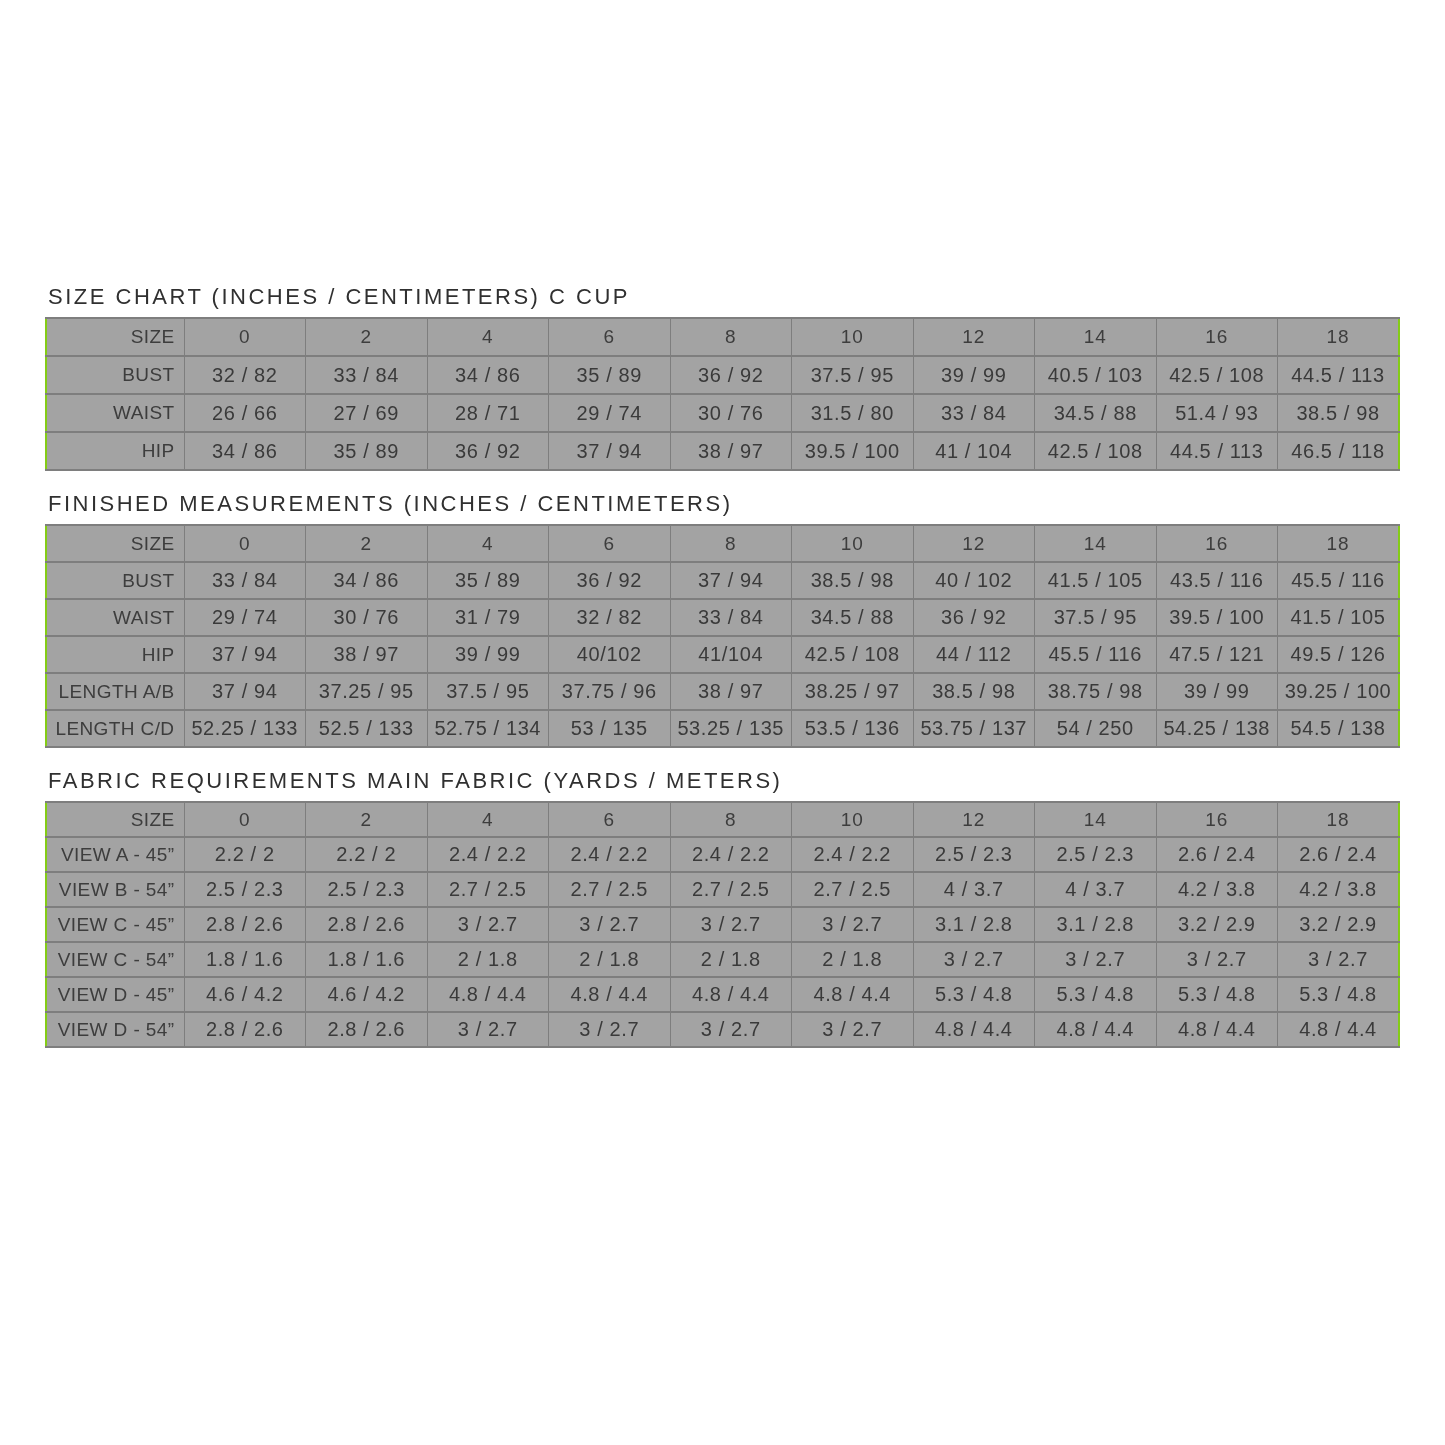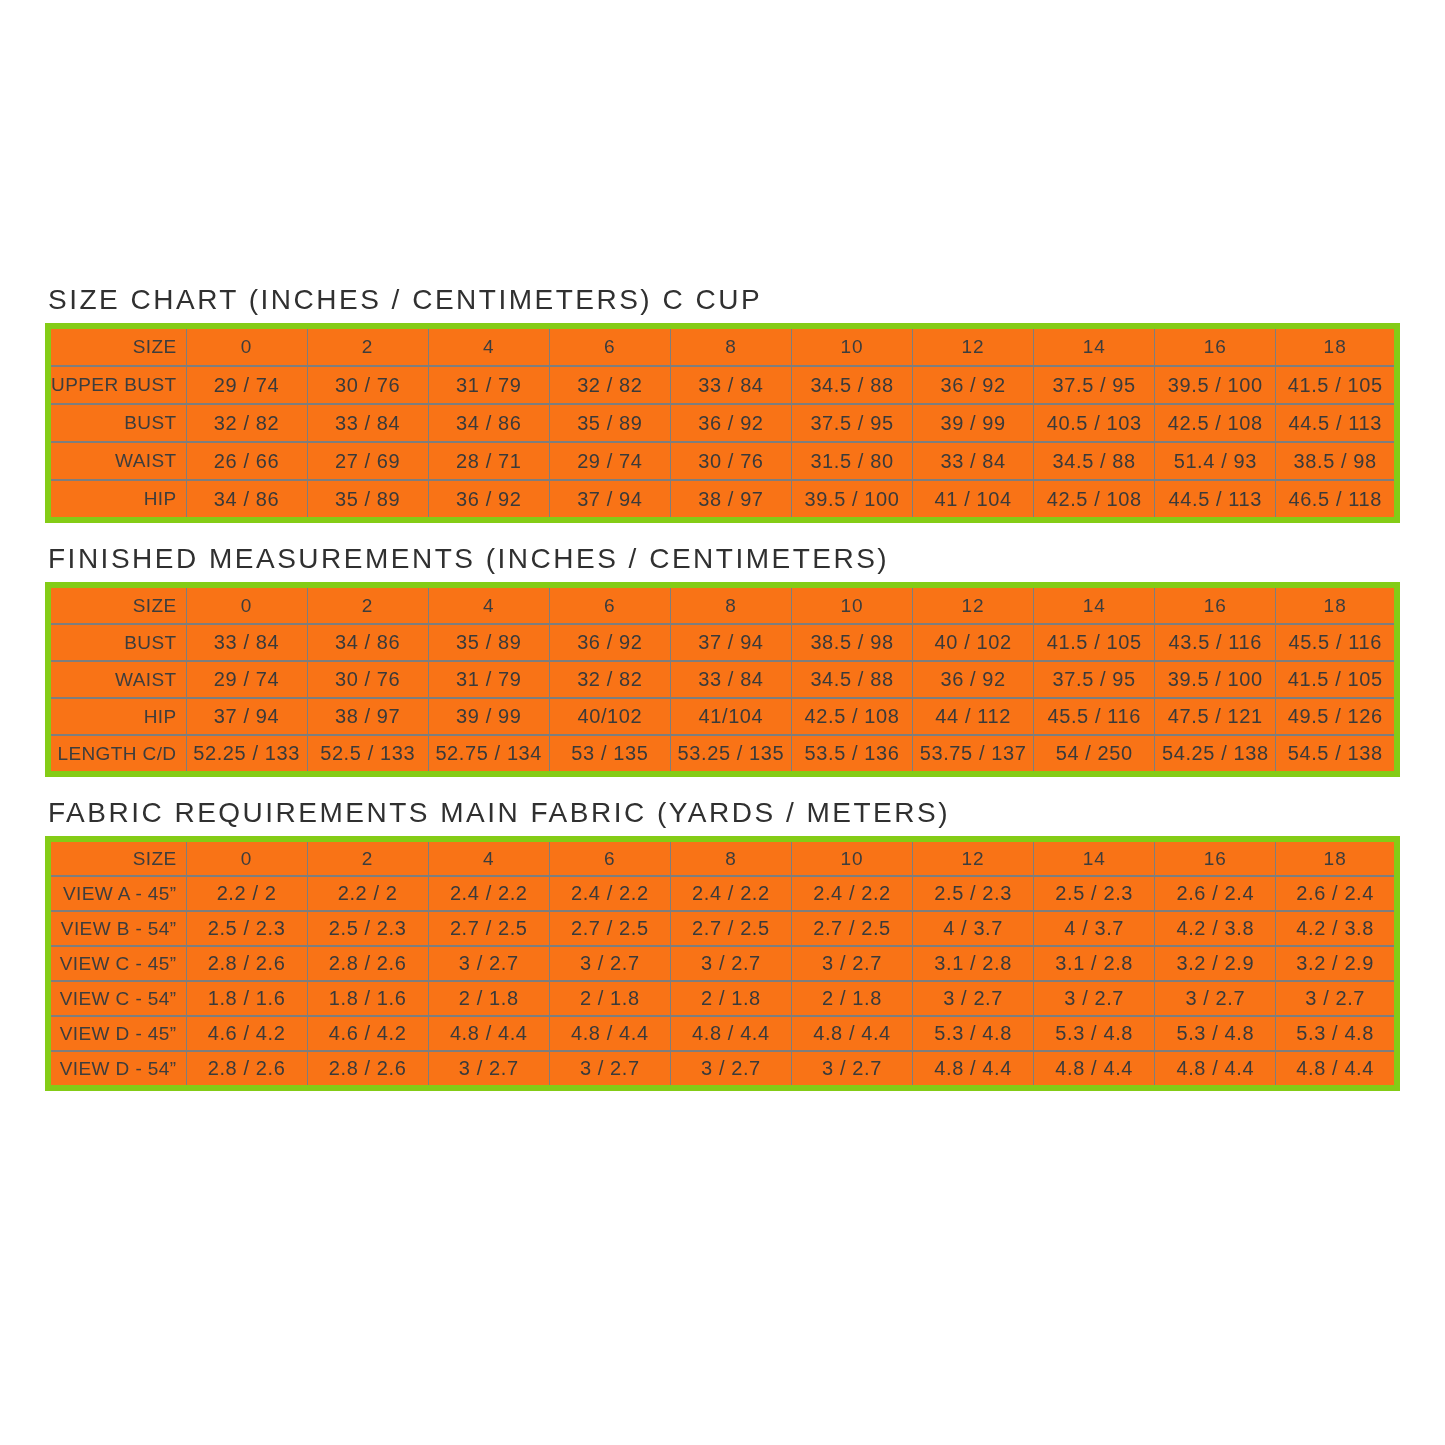--- a/index.html
+++ b/index.html
@@ -14,33 +14,33 @@
     background: #ffffff;
     padding: 284px 45px 0 45px;
     font-family: "Liberation Sans", sans-serif;
     color: #3d3d3d;
     overflow: hidden;
   }
   .section {
     margin-bottom: 20px;
   }
   .section-title {
-    font-size: 28px;
+    font-size: 22px;
     font-weight: 400;
     letter-spacing: 2.5px;
     color: #303030;
     margin: 0 0 7px 3px;
     white-space: nowrap;
   }
   table {
     border-collapse: collapse;
     width: 100%;
     table-layout: fixed;
-    border: 6px solid #84cc16;
-    background: #f97316;
+    border: 2px solid #84cc16;
+    background: #a3a3a3;
   }
   th, td {
     border: 1px solid #7e7e7e;
     border-top-width: 2px;
     border-bottom-width: 2px;
     font-weight: 400;
     padding: 0;
     white-space: nowrap;
     overflow: hidden;
   }
@@ -90,33 +90,20 @@
             <th class="header-cell">8</th>
             <th class="header-cell">10</th>
             <th class="header-cell">12</th>
             <th class="header-cell">14</th>
             <th class="header-cell">16</th>
             <th class="header-cell">18</th>
           </tr>
         </thead>
         <tbody>
           <tr>
-            <th class="row-label">UPPER BUST</th>
-            <td class="data-cell">29 / 74</td>
-            <td class="data-cell">30 / 76</td>
-            <td class="data-cell">31 / 79</td>
-            <td class="data-cell">32 / 82</td>
-            <td class="data-cell">33 / 84</td>
-            <td class="data-cell">34.5 / 88</td>
-            <td class="data-cell">36 / 92</td>
-            <td class="data-cell">37.5 / 95</td>
-            <td class="data-cell">39.5 / 100</td>
-            <td class="data-cell">41.5 / 105</td>
-          </tr>
-          <tr>
             <th class="row-label">BUST</th>
             <td class="data-cell">32 / 82</td>
             <td class="data-cell">33 / 84</td>
             <td class="data-cell">34 / 86</td>
             <td class="data-cell">35 / 89</td>
             <td class="data-cell">36 / 92</td>
             <td class="data-cell">37.5 / 95</td>
             <td class="data-cell">39 / 99</td>
             <td class="data-cell">40.5 / 103</td>
             <td class="data-cell">42.5 / 108</td>
@@ -208,20 +195,33 @@
             <td class="data-cell">39 / 99</td>
             <td class="data-cell">40/102</td>
             <td class="data-cell">41/104</td>
             <td class="data-cell">42.5 / 108</td>
             <td class="data-cell">44 / 112</td>
             <td class="data-cell">45.5 / 116</td>
             <td class="data-cell">47.5 / 121</td>
             <td class="data-cell">49.5 / 126</td>
           </tr>
           <tr>
+            <th class="row-label">LENGTH A/B</th>
+            <td class="data-cell">37 / 94</td>
+            <td class="data-cell">37.25 / 95</td>
+            <td class="data-cell">37.5 / 95</td>
+            <td class="data-cell">37.75 / 96</td>
+            <td class="data-cell">38 / 97</td>
+            <td class="data-cell">38.25 / 97</td>
+            <td class="data-cell">38.5 / 98</td>
+            <td class="data-cell">38.75 / 98</td>
+            <td class="data-cell">39 / 99</td>
+            <td class="data-cell">39.25 / 100</td>
+          </tr>
+          <tr>
             <th class="row-label">LENGTH C/D</th>
             <td class="data-cell">52.25 / 133</td>
             <td class="data-cell">52.5 / 133</td>
             <td class="data-cell">52.75 / 134</td>
             <td class="data-cell">53 / 135</td>
             <td class="data-cell">53.25 / 135</td>
             <td class="data-cell">53.5 / 136</td>
             <td class="data-cell">53.75 / 137</td>
             <td class="data-cell">54 / 250</td>
             <td class="data-cell">54.25 / 138</td>

